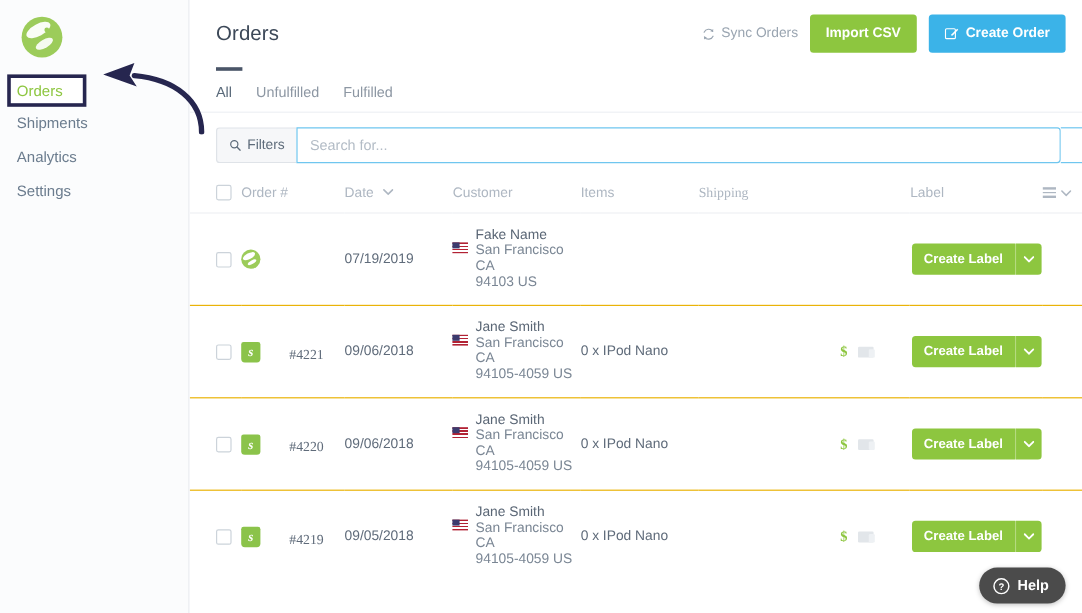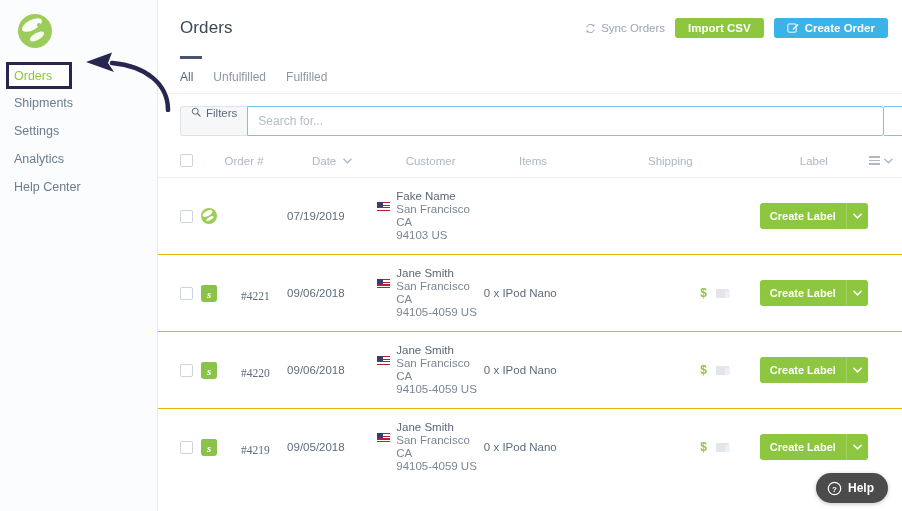--- a/index.html
+++ b/index.html
@@ -144,21 +144,21 @@
     cursor: pointer;
     white-space: nowrap;
   }
   .btn {
     border: none;
     border-radius: 3px;
     color: #fff;
     font-size: 11.5px;
     font-weight: bold;
     padding: 0 13px;
-    height: 20px;
+    height: 32px;
     line-height: 28px;
     cursor: pointer;
     white-space: nowrap;
     display: inline-flex;
     align-items: center;
     gap: 6px;
     font-family: "Liberation Sans", sans-serif;
   }
   .btn-green { background: #8dc63f; }
   .btn-blue  { background: #3bb3e8; }
@@ -197,21 +197,21 @@
     align-items: center;
     padding: 12px 0 12px 22px;
   }
   .filters-btn {
     height: 30px;
     background: #f6f7f9;
     border: 1px solid #dfe3e8;
     border-right: none;
     border-radius: 3px 0 0 3px;
     display: flex;
-    align-items: flex-start;
+    align-items: center;
     gap: 5px;
     padding: 0 10px;
     font-size: 11.5px;
     color: #5d6b7a;
     cursor: pointer;
     white-space: nowrap;
   }
   .search-input {
     height: 30px;
     flex: 1 1 auto;
@@ -235,38 +235,38 @@
     border-bottom: 1px solid #6fc6ef;
     background: #fff;
   }
 
   
   .table { width: 100%; border-collapse: collapse; table-layout: fixed; }
   .table thead th {
     font-size: 11.5px;
     font-weight: 400;
     color: #aeb7c2;
-    text-align: center;
+    text-align: left;
     padding: 6px 0 10px 0;
     border-bottom: 1px solid #eef1f4;
     vertical-align: middle;
   }
   .table tbody td {
     padding: 12px 0;
     border-bottom: 1px solid #eab308;
     font-size: 11.5px;
     color: #5f6b7a;
     vertical-align: middle;
   }
   .c-check { width: 42px; padding-left: 22px !important; }
   .c-order { width: 84px; }
   .c-date  { width: 88px; }
   .c-cust  { width: 104px; }
   .c-items { width: 96px; }
-  .c-ship  { width: 172px; }
+  .c-ship  { width: 172px; font-family: Liberation Serif, serif; }
   .c-label { width: 108px; }
   .c-menu  { width: 32px; }
 
   .cbx {
     width: 13px; height: 13px;
     border: 1px solid #ccd3da;
     border-radius: 2px;
     background: #fff;
     display: block;
     cursor: pointer;
@@ -430,23 +430,22 @@
     </div>
 
     <nav class="nav">
 
       <div class="nav-item-wrap" id="nav-orders-row">
         <div class="anno-box"></div>
         <a class="nav-item active">Orders</a>
       </div>
 
       <a class="nav-item">Shipments</a>
+      <a class="nav-item">Analytics</a>
       <a class="nav-item">Settings</a>
-      <a class="nav-item">Analytics</a>
-      <a class="nav-item">Help Center</a>
     </nav>
 
     <svg class="anno-arrow" viewBox="0 0 106 62">
       <path d="M100 60 C 100 34, 78 16, 44 13" stroke="#26264f" stroke-width="4.5" fill="none" stroke-linecap="round"></path>
       <path d="M18 12 L44 2.5 L40 13 L46 22 Z" fill="#26264f"></path>
     </svg>
   </aside>
 
   <section id="main">
 

